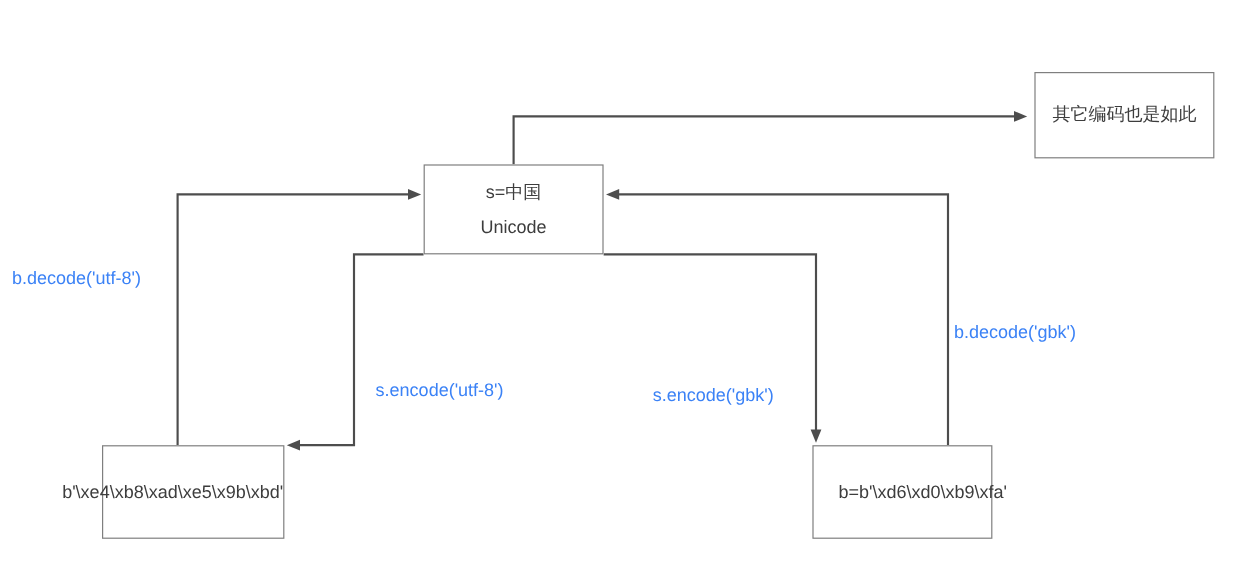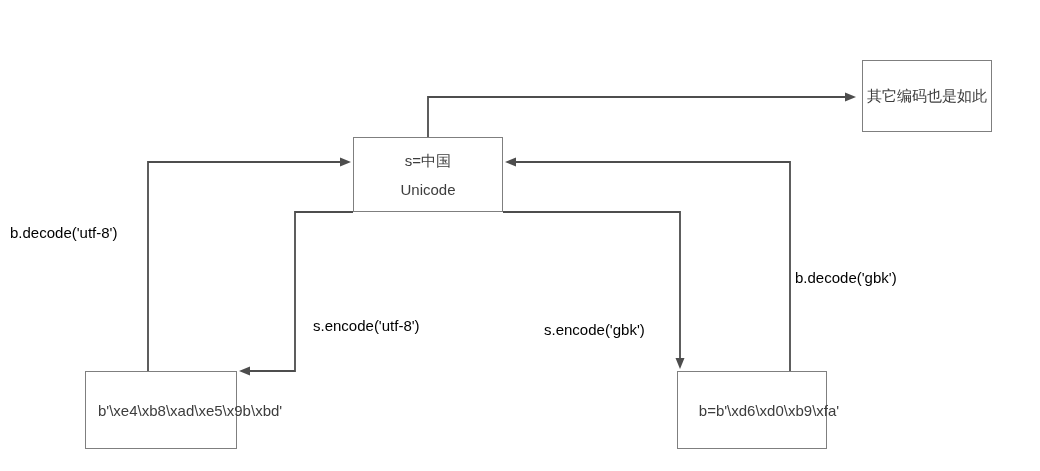--- a/index.html
+++ b/index.html
@@ -28,55 +28,55 @@
     background: #ffffff;
     border: 1.6px solid #7f7f7f;
     box-sizing: border-box;
     display: flex;
     flex-direction: column;
     align-items: center;
     justify-content: center;
     font-size: 15px;
   }
   .node-other {
-    left: 862px; top: 60px; width: 130px; height: 72px;
+    left: 862px; top: 60px; width: 150px; height: 72px;
   }
   .node-other .wrap {
     width: 126px;
     text-align: center;
     line-height: 1.55;
   }
   .node-unicode {
     left: 353px; top: 137px; width: 150px; height: 75px;
   }
   .node-unicode .line {
     line-height: 29px;
     text-align: right;
   }
   .node-utf8 {
     left: 85px; top: 371px; width: 152px; height: 78px;
-    align-items: flex-start;
+    align-items: flex-end;
   }
   .node-utf8 .bytes {
     padding-left: 12px;
     white-space: nowrap;
   }
   .node-gbk {
     left: 677px; top: 371px; width: 150px; height: 78px;
     align-items: center;
   }
   .node-gbk .bytes {
     padding-left: 34px;
     white-space: nowrap;
   }
   .edge-label {
     position: absolute;
     font-size: 15px;
     white-space: nowrap;
-    color: #000000;
+    color: #3b82f6;
   }
   .lbl-decode-utf8 { left: 10px;  top: 224px; }
   .lbl-encode-utf8 { left: 313px; top: 317px; }
   .lbl-encode-gbk  { left: 544px; top: 285px; margin-top: 36px; }
   .lbl-decode-gbk  { left: 795px; top: 241px; margin-top: 28px; }
 </style>
 </head>
 <body>
 
 <div class="canvas">

